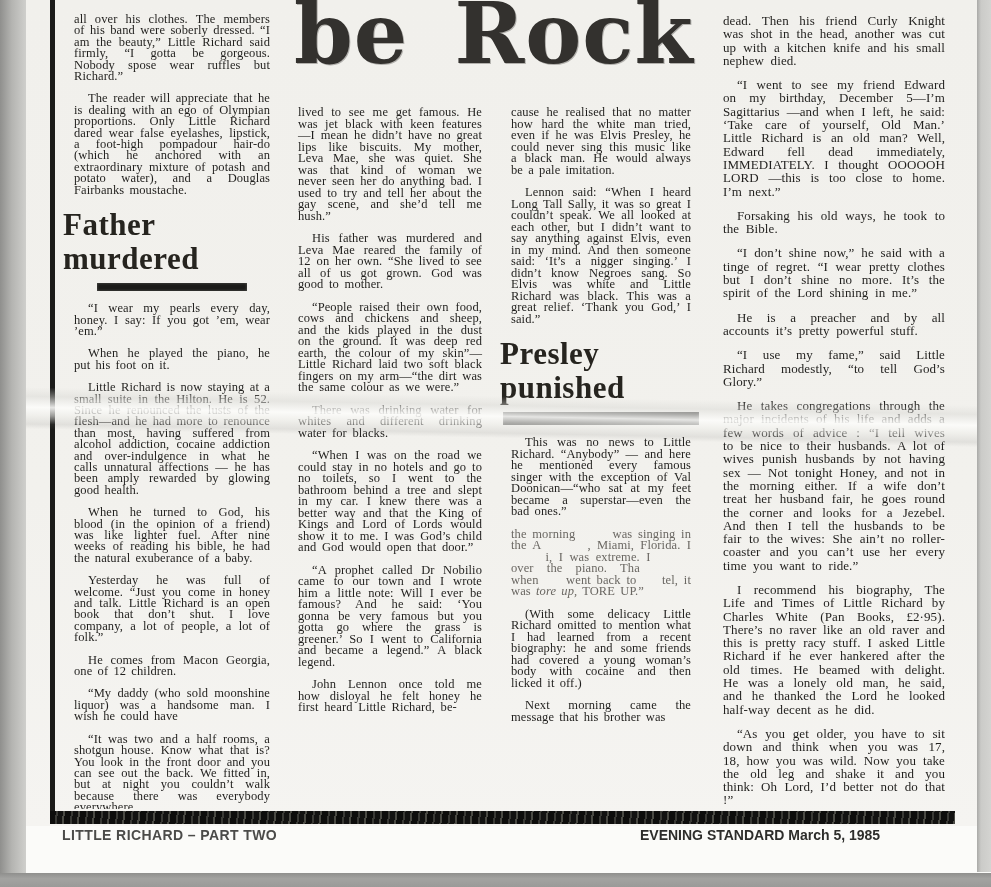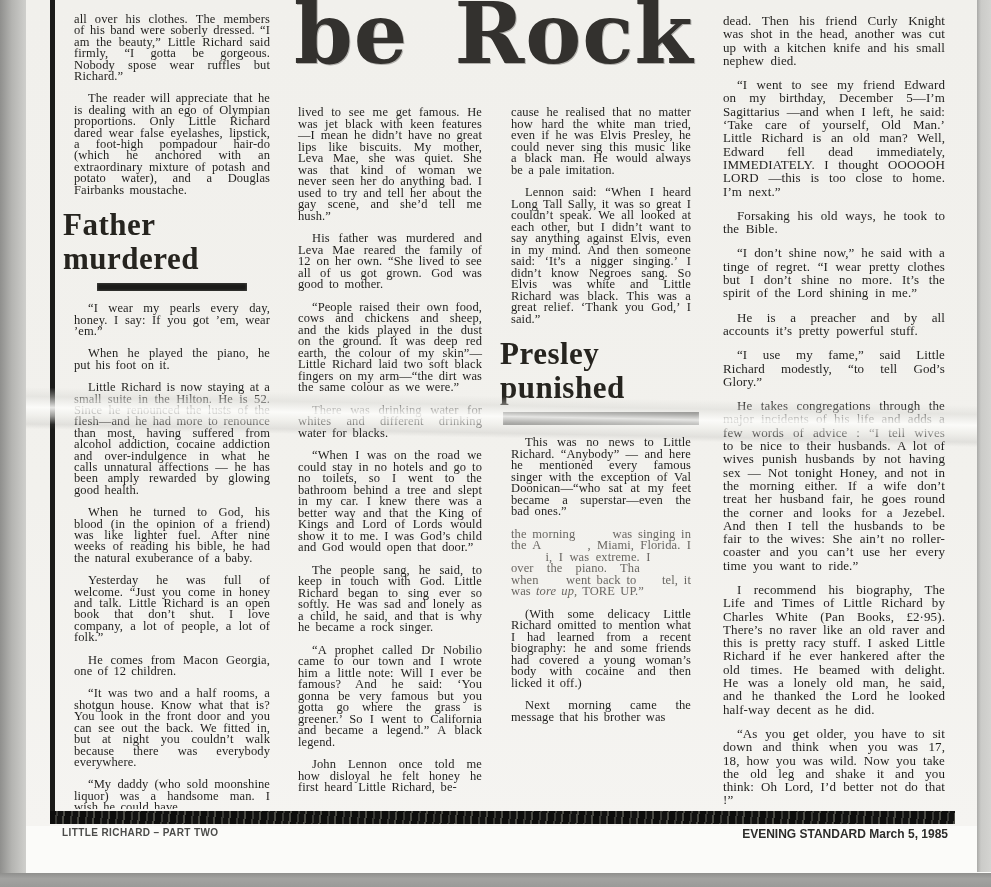--- a/index.html
+++ b/index.html
@@ -33,23 +33,23 @@
         font-weight:bold;color:#26241f;letter-spacing:.5px;}
   .subhead-bar{margin:7px auto 0;background:#1b1b19;
         box-shadow:inset 0 0 3px rgba(255,255,255,.25);}
   .faded{color:#6a6762;}
   .faded .gap{display:inline-block;height:1px;}
   .crease{position:absolute;left:-10px;top:396px;width:1011px;height:42px;
         transform:rotate(1.1deg);pointer-events:none;
         background:linear-gradient(180deg,rgba(150,150,148,0) 0%,rgba(215,215,211,.45) 22%,
           rgba(252,252,250,.9) 48%,rgba(238,238,234,.6) 68%,rgba(120,120,118,.14) 88%,rgba(0,0,0,0) 100%);}
   .footer-left{position:absolute;left:62px;top:827px;font-family:"Liberation Sans",sans-serif;
-        font-weight:bold;font-size:10px;color:#4b4b49;letter-spacing:.4px;}
-  .footer-right{position:absolute;left:640px;top:827px;width:308px;text-align:right;
-        font-family:"Liberation Sans",sans-serif;font-weight:bold;font-size:12px;color:#2d2d2b;}
+        font-weight:bold;font-size:14px;color:#4b4b49;letter-spacing:.4px;}
+  .footer-right{position:absolute;left:640px;top:827px;width:308px;text-align:left;
+        font-family:"Liberation Sans",sans-serif;font-weight:bold;font-size:14px;color:#2d2d2b;}
 </style>
 </head>
 <body>
 
 <div class="page">
   <div class="paper"></div>
   <div class="rule-v"></div>
 
   <div class="headline">be Rock</div>
 
@@ -59,30 +59,29 @@
       <div class="subhead-wrap">
         <div class="subhead">Father murdered</div>
         <div class="subhead-bar" style="width: 150px; height: 8px;"></div>
       </div>
       <p>“I wear my pearls every day, honey. I say: If you got ’em, wear ’em.”</p>
       <p>When he played the piano, he put his foot on it.</p>
       <p>Little Richard is now staying at a small suite in the Hilton. He is 52. Since he renounced the lusts of the flesh—and he had more to renounce than most, having suffered from alcohol addiction, cocaine addiction and over-indulgence in what he calls unnatural affections — he has been amply rewarded by glowing good health.</p>
       <p>When he turned to God, his blood (in the opinion of a friend) was like lighter fuel. After nine weeks of reading his bible, he had the natural exuberance of a baby.</p>
       <p>Yesterday he was full of welcome. “Just you come in honey and talk. Little Richard is an open book that don’t shut. I love company, a lot of people, a lot of folk.”</p>
       <p>He comes from Macon Georgia, one of 12 children.</p>
+      <p>“My daddy (who sold moonshine liquor) was a handsome man. I wish he could have</p>
       <p>“It was two and a half rooms, a shotgun house. Know what that is? You look in the front door and you can see out the back. We fitted in, but at night you couldn’t walk because there was everybody everywhere.</p>
-      <p>“My daddy (who sold moonshine liquor) was a handsome man. I wish he could have</p>
     </div>
   <div class="col" id="c2">
       <p>lived to see me get famous. He was jet black with keen features—I mean he didn’t have no great lips like biscuits. My mother, Leva Mae, she was quiet. She was that kind of woman we never seen her do anything bad. I used to try and tell her about the gay scene, and she’d tell me hush.”</p>
       <p>His father was murdered and Leva Mae reared the family of 12 on her own. “She lived to see all of us got grown. God was good to mother.</p>
       <p>“People raised their own food, cows and chickens and sheep, and the kids played in the dust on the ground. It was deep red earth, the colour of my skin”—Little Richard laid two soft black fingers on my arm—“the dirt was the same colour as we were.”</p>
       <p>There was drinking water for whites and different drinking water for blacks.</p>
       <p>“When I was on the road we could stay in no hotels and go to no toilets, so I went to the bathroom behind a tree and slept in my car. I knew there was a better way and that the King of Kings and Lord of Lords would show it to me. I was God’s child and God would open that door.”</p>
-      <p>The people sang, he said, to keep in touch with God. Little Richard began to sing ever so softly. He was sad and lonely as a child, he said, and that is why he became a rock singer.</p>
       <p>“A prophet called Dr Nobilio came to our town and I wrote him a little note: Will I ever be famous? And he said: ‘You gonna be very famous but you gotta go where the grass is greener.’ So I went to California and became a legend.” A black legend.</p>
       <p>John Lennon once told me how disloyal he felt honey he first heard Little Richard, be-</p>
     </div>
   <div class="col" id="c3">
       <p>cause he realised that no matter how hard the white man tried, even if he was Elvis Presley, he could never sing this music like a black man. He would always be a pale imitation.</p>
       <p>Lennon said: “When I heard Long Tall Sally, it was so great I couldn’t speak. We all looked at each other, but I didn’t want to say anything against Elvis, even in my mind. And then someone said: ‘It’s a nigger singing.’ I didn’t know Negroes sang. So Elvis was white and Little Richard was black. This was a great relief. ‘Thank you God,’ I said.”</p>
       <div class="subhead-wrap">
         <div class="subhead">Presley punished</div>
         <div class="subhead-bar" style="width: 196px; height: 13px;"></div>
       </div>

